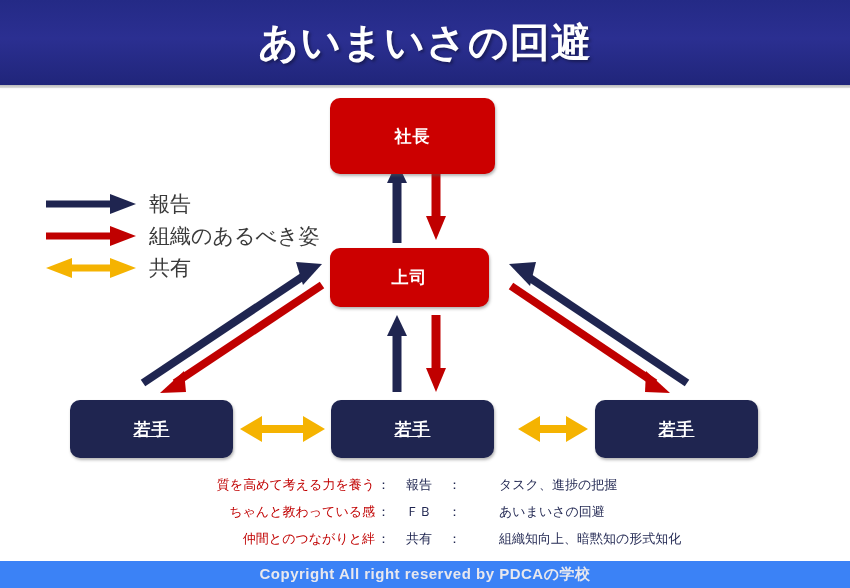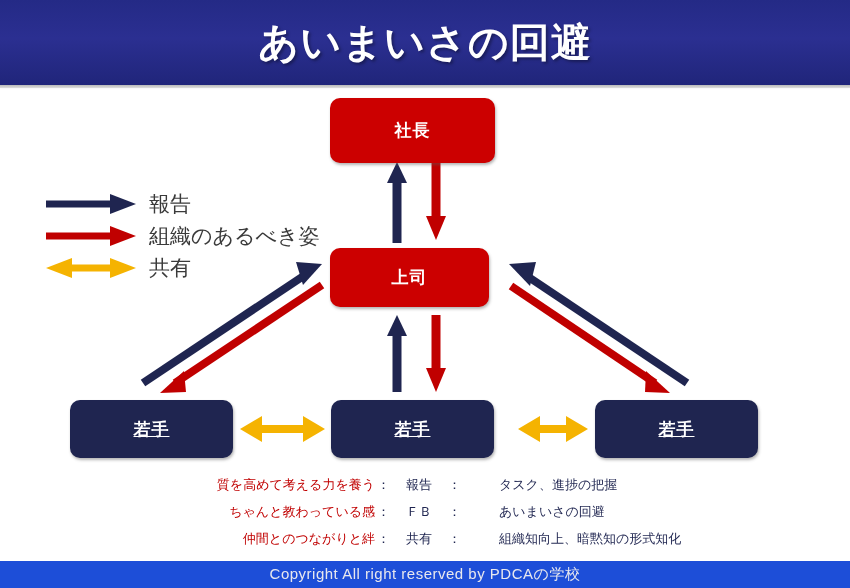--- a/index.html
+++ b/index.html
@@ -67,21 +67,21 @@
     color: #ffffff;
     font-size: 17px;
     font-weight: bold;
     letter-spacing: 1px;
     box-shadow: 1px 2px 3px rgba(90,90,90,0.45);
     white-space: nowrap;
   }
   .node.red  { background: #cc0000; }
   .node.navy { background: #1f2550; text-decoration: underline; }
 
-  #node-shacho  { left: 330px; top: 98px;  width: 165px; height: 65px; }
+  #node-shacho  { left: 330px; top: 98px;  width: 165px; height: 76px; }
   #node-joshi   { left: 330px; top: 248px; width: 159px; height: 59px; font-family: Liberation Mono, monospace; }
   #node-wakate1 { left: 70px;  top: 400px; width: 163px; height: 58px; }
   #node-wakate2 { left: 331px; top: 400px; width: 163px; height: 58px; }
   #node-wakate3 { left: 595px; top: 400px; width: 163px; height: 58px; }
 
   
   .legend {
     position: absolute;
     left: 44px;
     top: 188px;
@@ -147,24 +147,25 @@
     margin-left: 36px;
   }
 
   
   .footer {
     position: absolute;
     left: 0;
     bottom: 0;
     width: 850px;
     height: 27px;
-    background: #1d4ed8;
+    background: #3b82f6;
     display: flex;
     align-items: center;
     justify-content: center;
+    font-weight: bold;
   }
   .footer-text {
     color: #e8e8ee;
     font-size: 15px;
     letter-spacing: 0.5px;
     white-space: nowrap;
   }
 </style>
 </head>
 <body>

